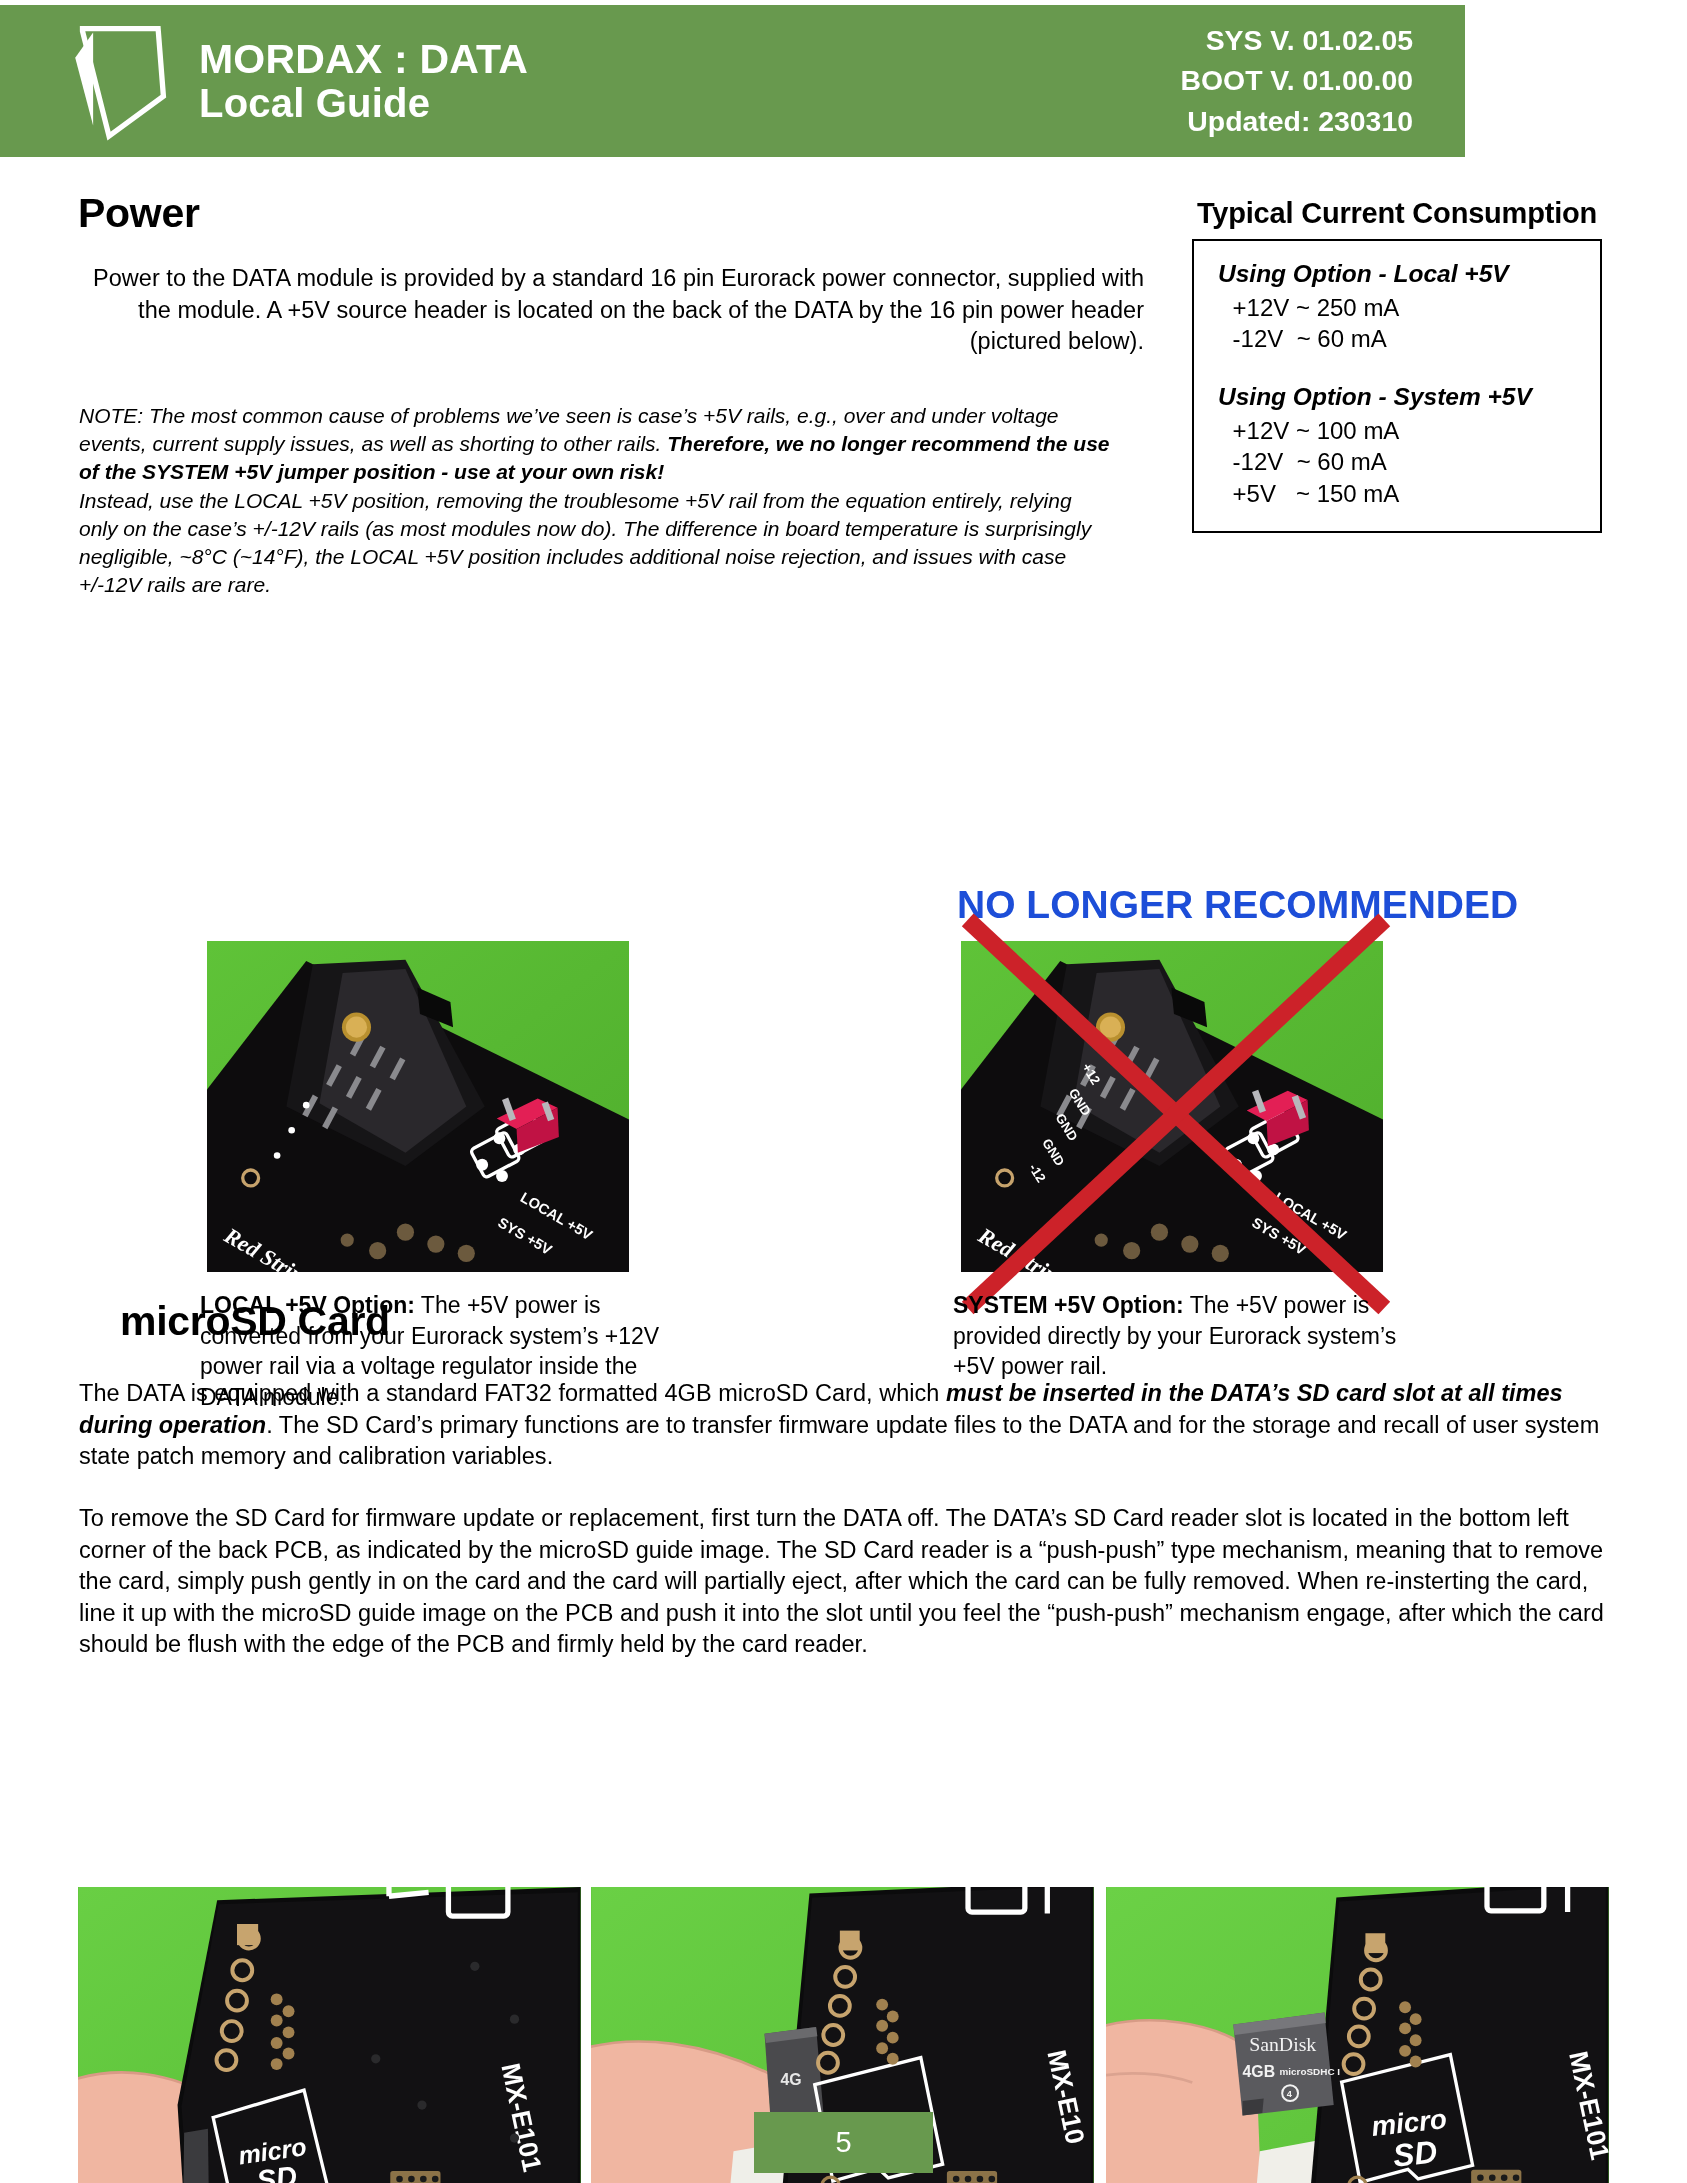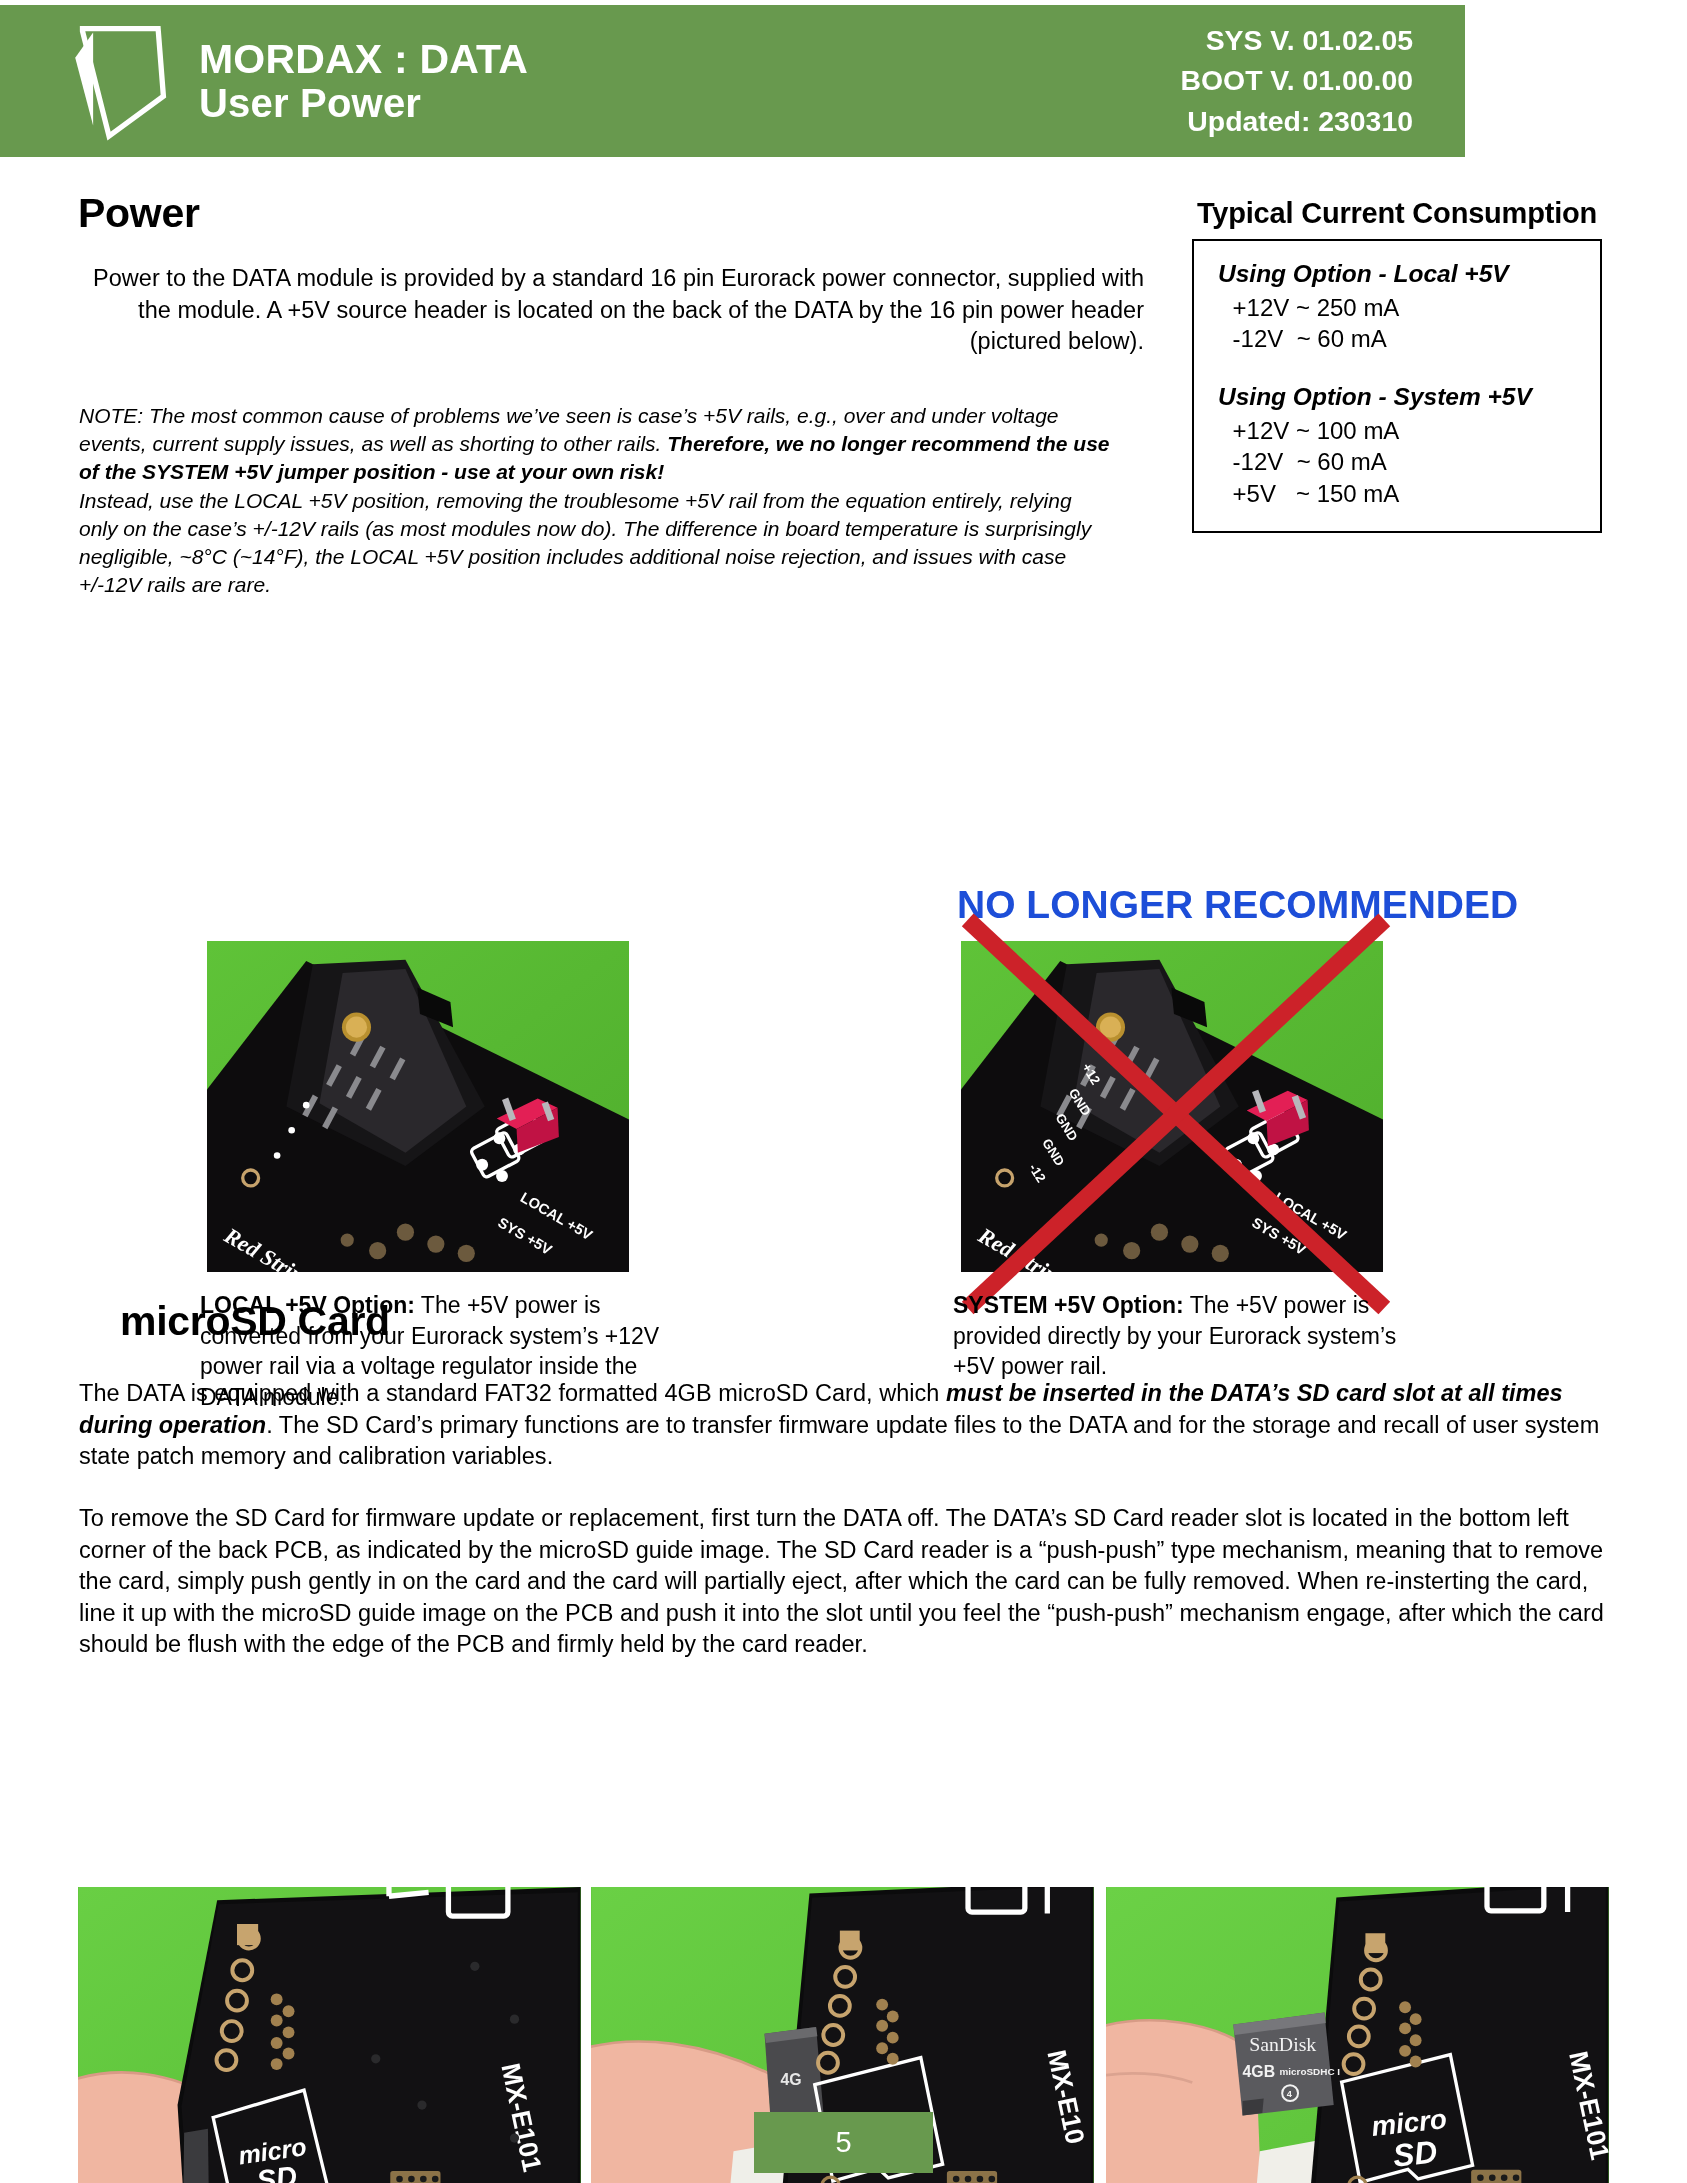--- a/index.html
+++ b/index.html
@@ -160,21 +160,21 @@
 
 <div class="header">
   <div class="logo-wrap">
     <svg class="logo-svg" viewBox="0 0 190 190">
       <polygon points="35,60 62,22 62,162" fill="#ffffff"></polygon>
       <polygon points="38,16 152,16 160,118 78,178 38,20" fill="none" stroke="#ffffff" stroke-width="8" transform="translate(8,0)"></polygon>
     </svg>
   </div>
   <div class="title-block">
     <div class="title-main">MORDAX : DATA</div>
-    <div class="title-sub">User Power</div>
+    <div class="title-sub">Local Guide</div>
   </div>
   <div class="header-right">
     <div>SYS V. 01.02.05</div>
     <div>BOOT V. 01.00.00</div>
     <div>Updated: 230310</div>
   </div>
 </div>
 
 <div class="page">
 

